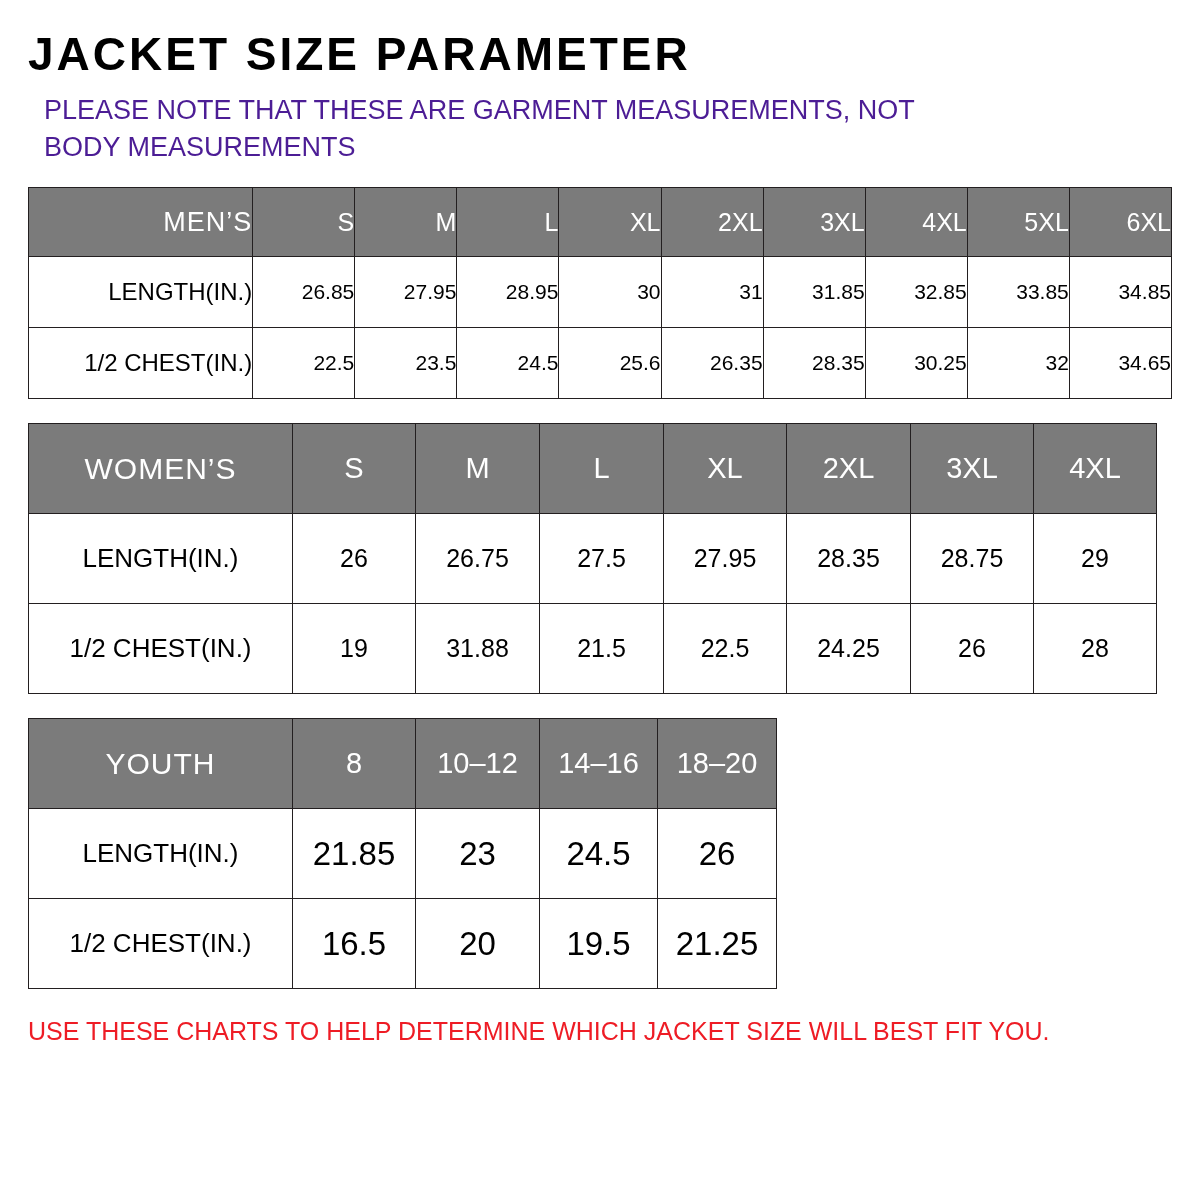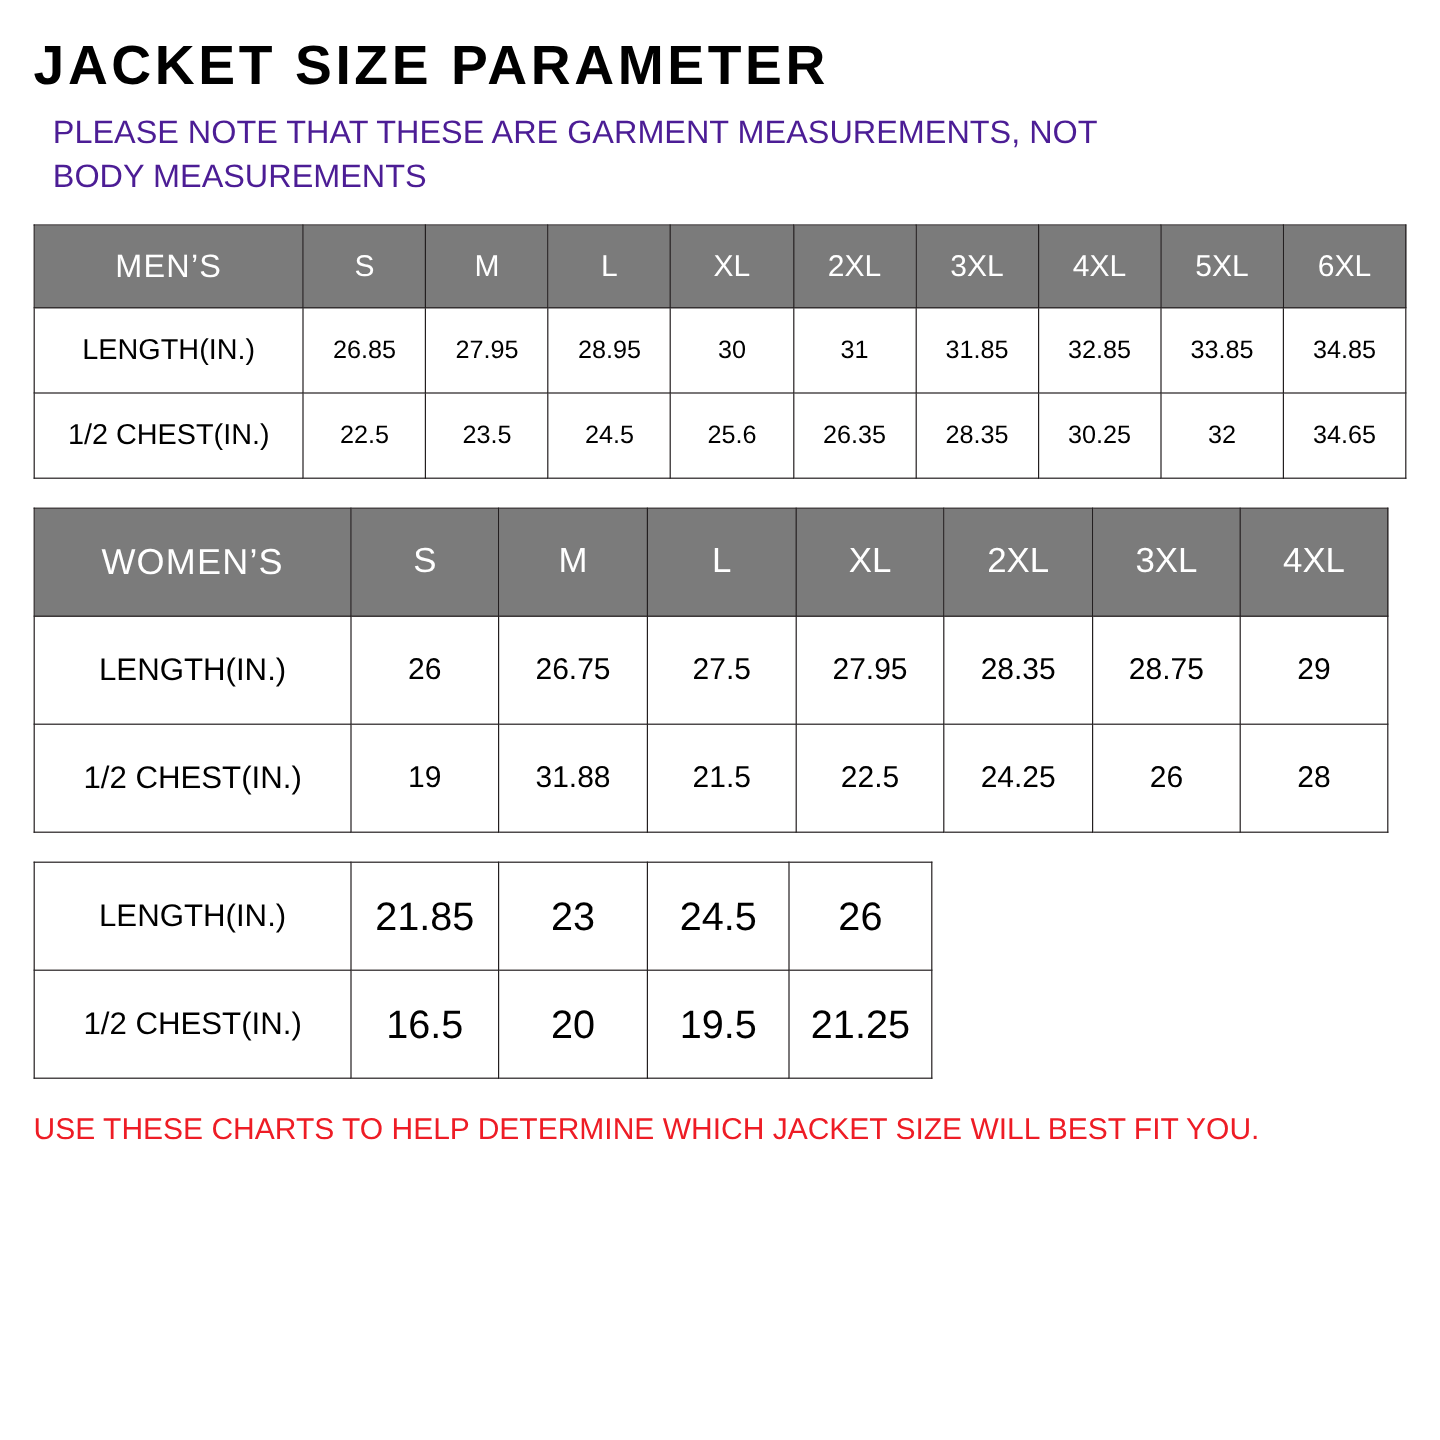--- a/index.html
+++ b/index.html
@@ -50,21 +50,21 @@
     background: #ffffff;
     padding: 0;
   }
   table.size-table tr.header-row td {
     background: #7b7b7b;
     color: #ffffff;
     font-weight: normal;
   }
   
   #mens-table { width: 1144px; }
-  #mens-table td { height: 70px; }
+  #mens-table td { height: 70px; text-align: right; }
   #mens-table tr.header-row td { height: 68px; font-size: 25px; }
   #mens-table td.rowlabel { font-size: 24px; }
   #mens-table tr.header-row td.rowlabel { font-size: 27px; letter-spacing: 1px; }
 
   
   #womens-table { width: 1128px; }
   #womens-table td { height: 89px; font-size: 25px; }
   #womens-table tr.header-row td { font-size: 29px; margin-left: 12px; }
   #womens-table td.rowlabel { font-size: 26px; }
   #womens-table tr.header-row td.rowlabel { font-size: 30px; letter-spacing: 1px; }
@@ -196,20 +196,27 @@
 
   <table class="size-table" id="youth-table">
     <colgroup>
       <col style="width:264px">
       <col style="width:123px">
       <col style="width:124px">
       <col style="width:118px">
       <col style="width:119px">
     </colgroup>
     <tbody>
+      <tr class="header-row">
+        <td class="rowlabel">YOUTH</td>
+        <td>8</td>
+        <td>10–12</td>
+        <td>14–16</td>
+        <td>18–20</td>
+      </tr>
       <tr>
         <td class="rowlabel">LENGTH(IN.)</td>
         <td>21.85</td>
         <td>23</td>
         <td>24.5</td>
         <td>26</td>
       </tr>
       <tr>
         <td class="rowlabel">1/2 CHEST(IN.)</td>
         <td>16.5</td>

